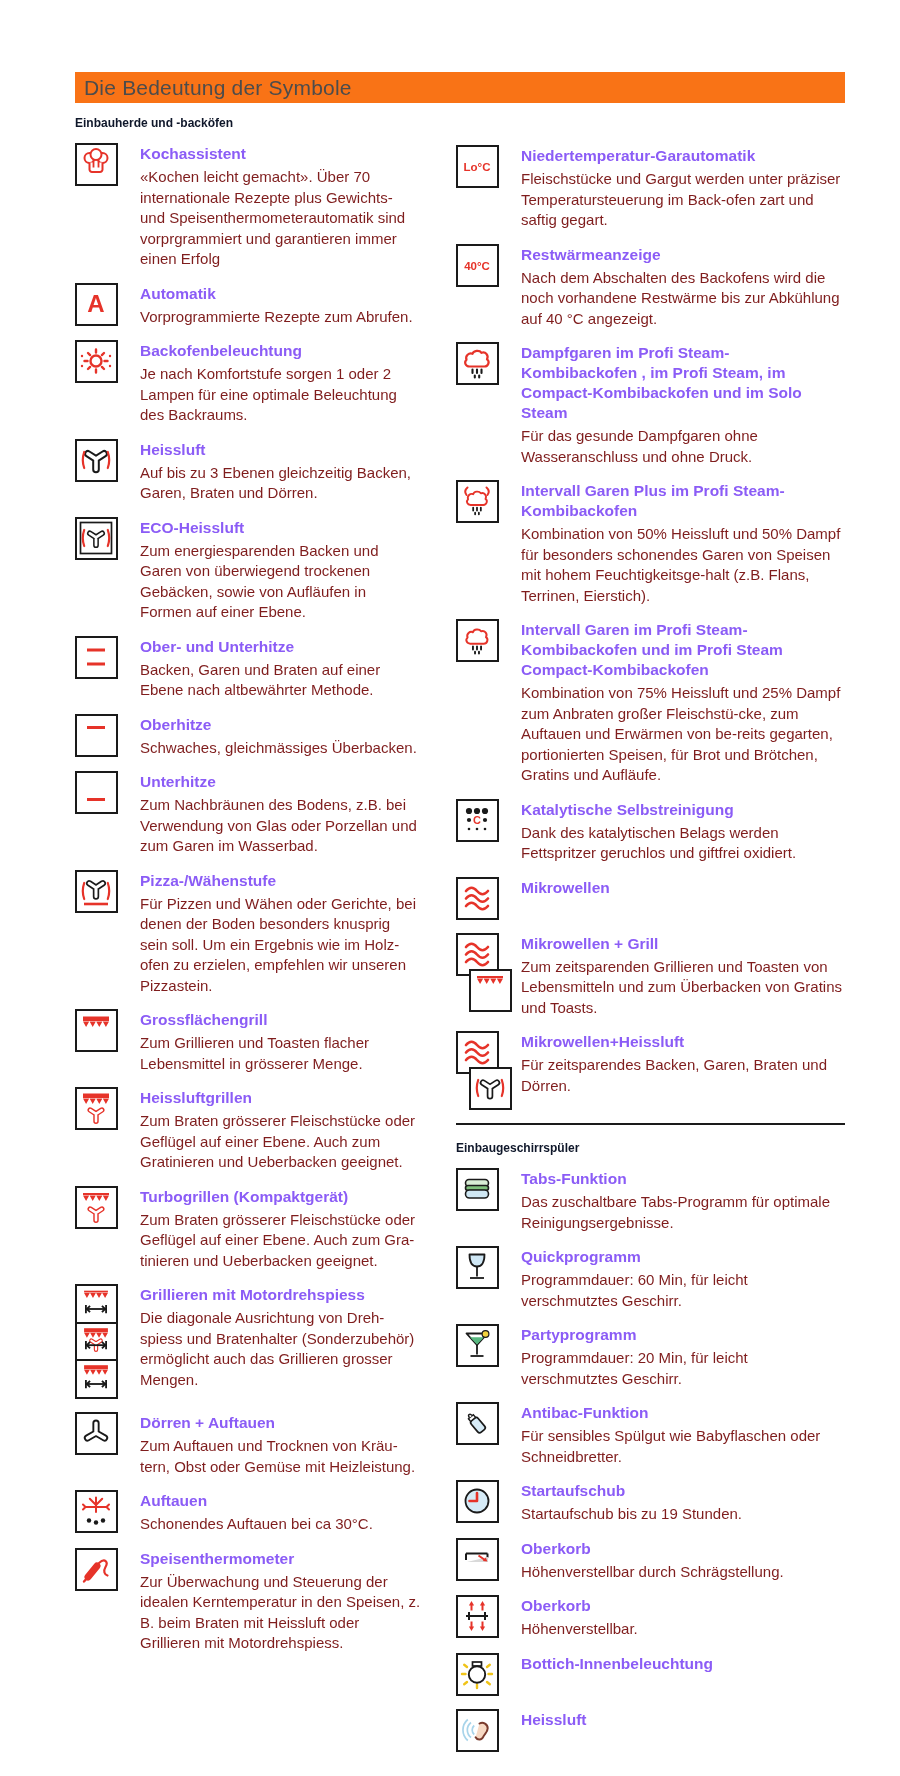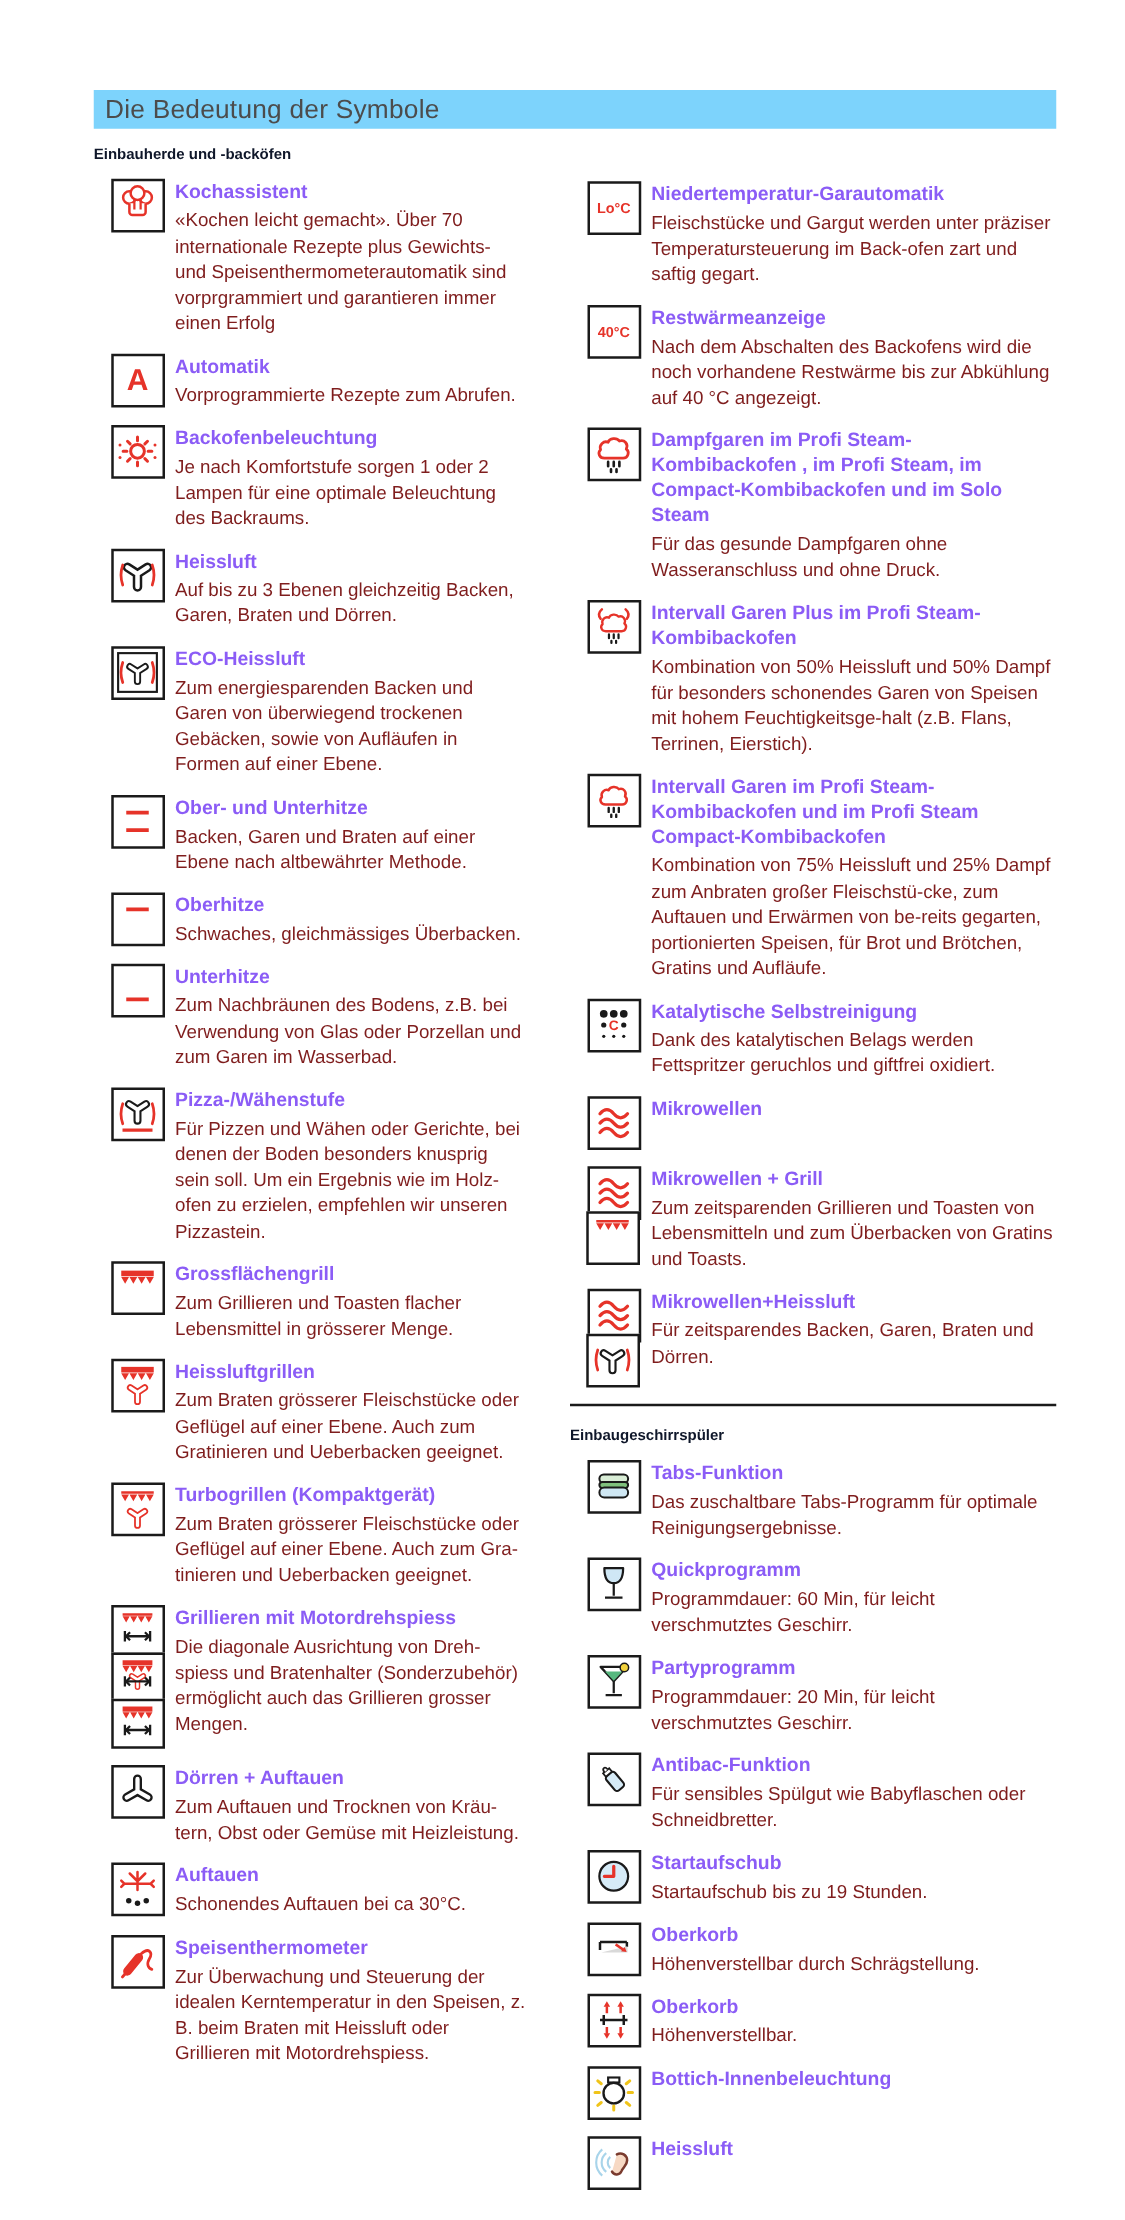--- a/index.html
+++ b/index.html
@@ -1,29 +1,29 @@
 <!DOCTYPE html>
 <html><head>
 <meta charset="utf-8">
 <style>
   html,body{margin:0;padding:0;background:#fff;}
   body{width:900px;height:1776px;overflow:hidden;font-family:"Liberation Sans",sans-serif;-webkit-font-smoothing:antialiased;}
   .page{box-sizing:border-box;padding:72px 55px 0 75px;height:100%;}
-  .title-bar{background:#7dd3fc;color:#4c4c4c;font-size:21px;height:31px;line-height:31px;padding-left:9px;letter-spacing:.2px;}
+  .title-bar{background:#f97316;color:#4c4c4c;font-size:21px;height:31px;line-height:31px;padding-left:9px;letter-spacing:.2px;}
   .columns{display:flex;gap:35px;margin-top:13px;}
   .col-left{width:346px;flex:none;}
   .col-right{width:389px;flex:none;padding-top:29px;}
   .section-heading{font-size:12px;font-weight:bold;color:#0f172a;margin:0 0 13px 0;}
   .entry{display:flex;margin-bottom:13px;}
   .icon-cell{width:44px;flex:none;margin-right:21px;}
   .text-cell{flex:1;min-width:0;padding-top:1px;}
   .entry-title{font-size:15.5px;font-weight:bold;color:#8b5cf6;line-height:20px;margin-bottom:3px;}
   .entry-text{font-size:15px;color:#7f1d1d;line-height:20.5px;}
   .divider{border-top:2px solid #1a1a1a;margin:8px 0 16px 0;}
-  .sym-box{display:block;width:43px;height:43px;box-sizing:border-box;border:2.5px solid #1a1a1a;background:#fff;margin-left:14px;}
+  .sym-box{display:block;width:43px;height:43px;box-sizing:border-box;border:2.5px solid #1a1a1a;background:#fff;}
   .sym-box svg{display:block;width:36px;height:36px;margin:1px;}
   .sym-box.st{height:40px;}
   .sym-box.st svg{height:33px;}
   .sym-box.st + .sym-box.st{margin-top:-2.5px;}
   .sym-box.ofs{margin-left:13px;margin-top:-7px;position:relative;}
 </style>
 </head>
 <body>
 
 <div class="page">

